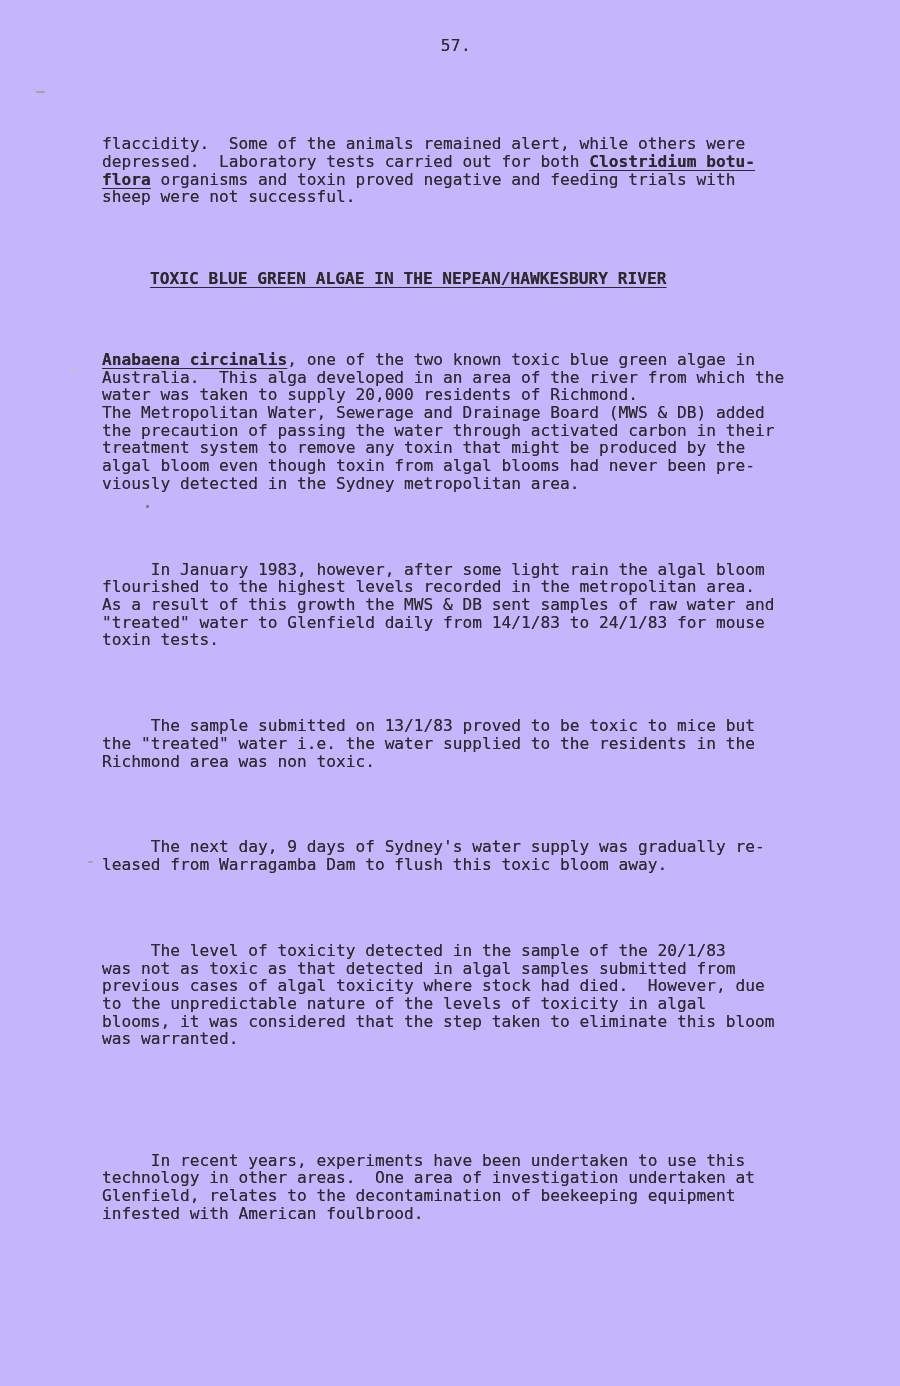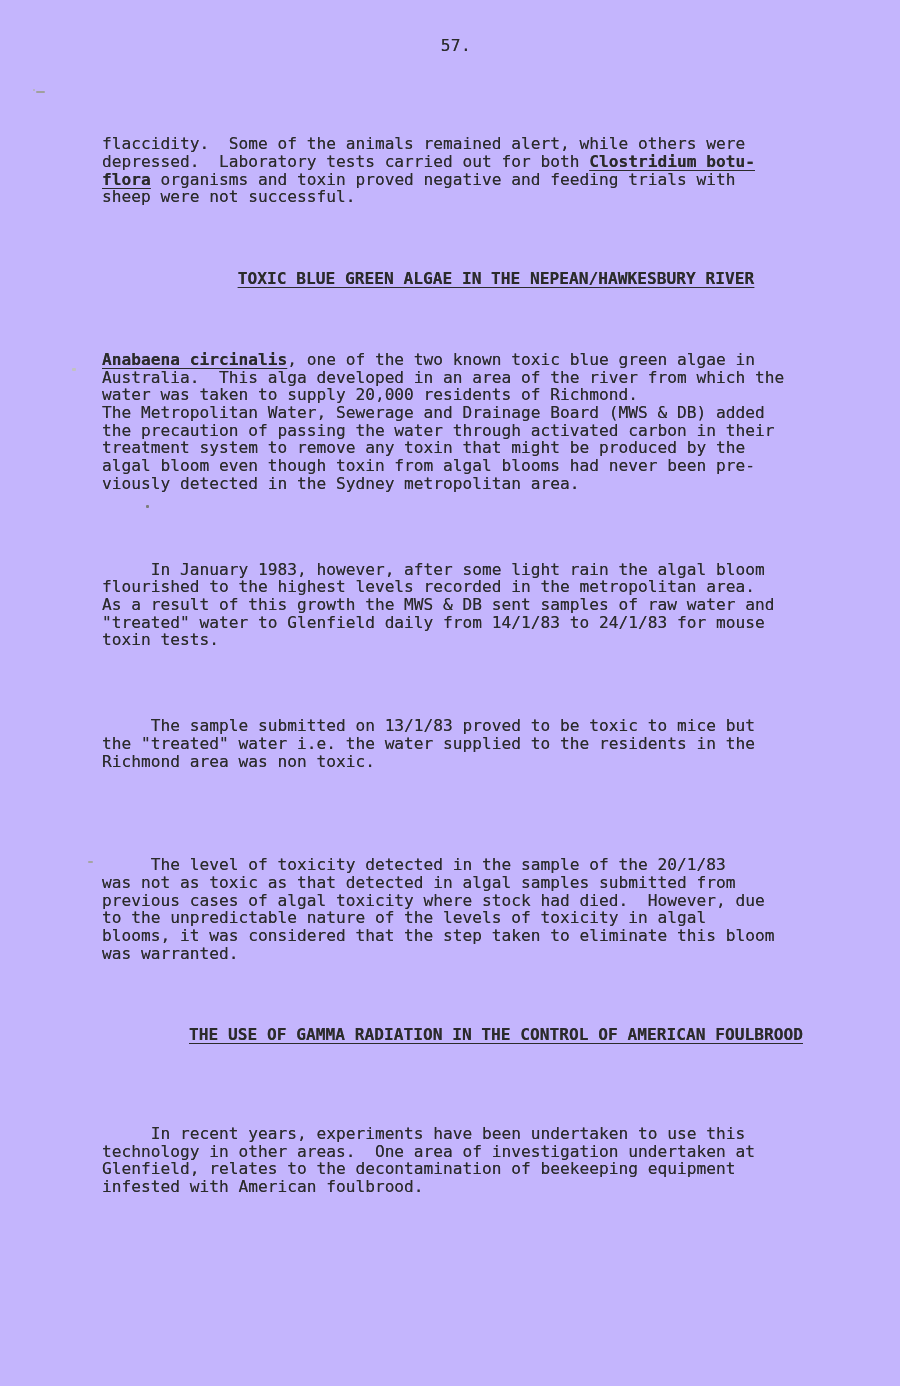--- a/index.html
+++ b/index.html
@@ -34,21 +34,20 @@
     font-size: 16.2px;
     line-height: 17.7px;
     white-space: pre;
     text-shadow: 0 0 0.5px rgba(43,43,43,0.65);
   }
   .para {
     margin: 0 0 15px 0;
   }
   .heading {
     margin: -4px 0 10px 48px;
-    text-align: center;
   }
   .u {
     text-decoration: underline;
     text-underline-offset: 3px;
     text-decoration-thickness: 1px;
     font-weight: bold;
   }
   .artifact {
     position: absolute;
     background: #8f8f8d;
@@ -94,29 +93,30 @@
     <p class="para"><span>     In January 1983, however, after some light rain the algal bloom
 flourished to the highest levels recorded in the metropolitan area.
 As a result of this growth the MWS &amp; DB sent samples of raw water and
 "treated" water to Glenfield daily from 14/1/83 to 24/1/83 for mouse
 toxin tests.</span></p>
 
     <p class="para"><span>     The sample submitted on 13/1/83 proved to be toxic to mice but
 the "treated" water i.e. the water supplied to the residents in the
 Richmond area was non toxic.</span></p>
 
+    <p class="para"><span>     The next day, 9 days of Sydney's water supply was gradually re-
+leased from Warragamba Dam to flush this toxic bloom away.</span></p>
 
     <p class="para"><span>     The level of toxicity detected in the sample of the 20/1/83
 was not as toxic as that detected in algal samples submitted from
 previous cases of algal toxicity where stock had died.  However, due
 to the unpredictable nature of the levels of toxicity in algal
 blooms, it was considered that the step taken to eliminate this bloom
 was warranted.</span></p>
 
-    <div class="heading"><span class="u">THE USE OF GAMMA RADIATION IN THE CONTROL OF AMERICAN FOULBROOD</span></div>
 
 
     <p class="para"><span>     In recent years, experiments have been undertaken to use this
 technology in other areas.  One area of investigation undertaken at
 Glenfield, relates to the decontamination of beekeeping equipment
 infested with American foulbrood.</span></p>
 
     
 
     

